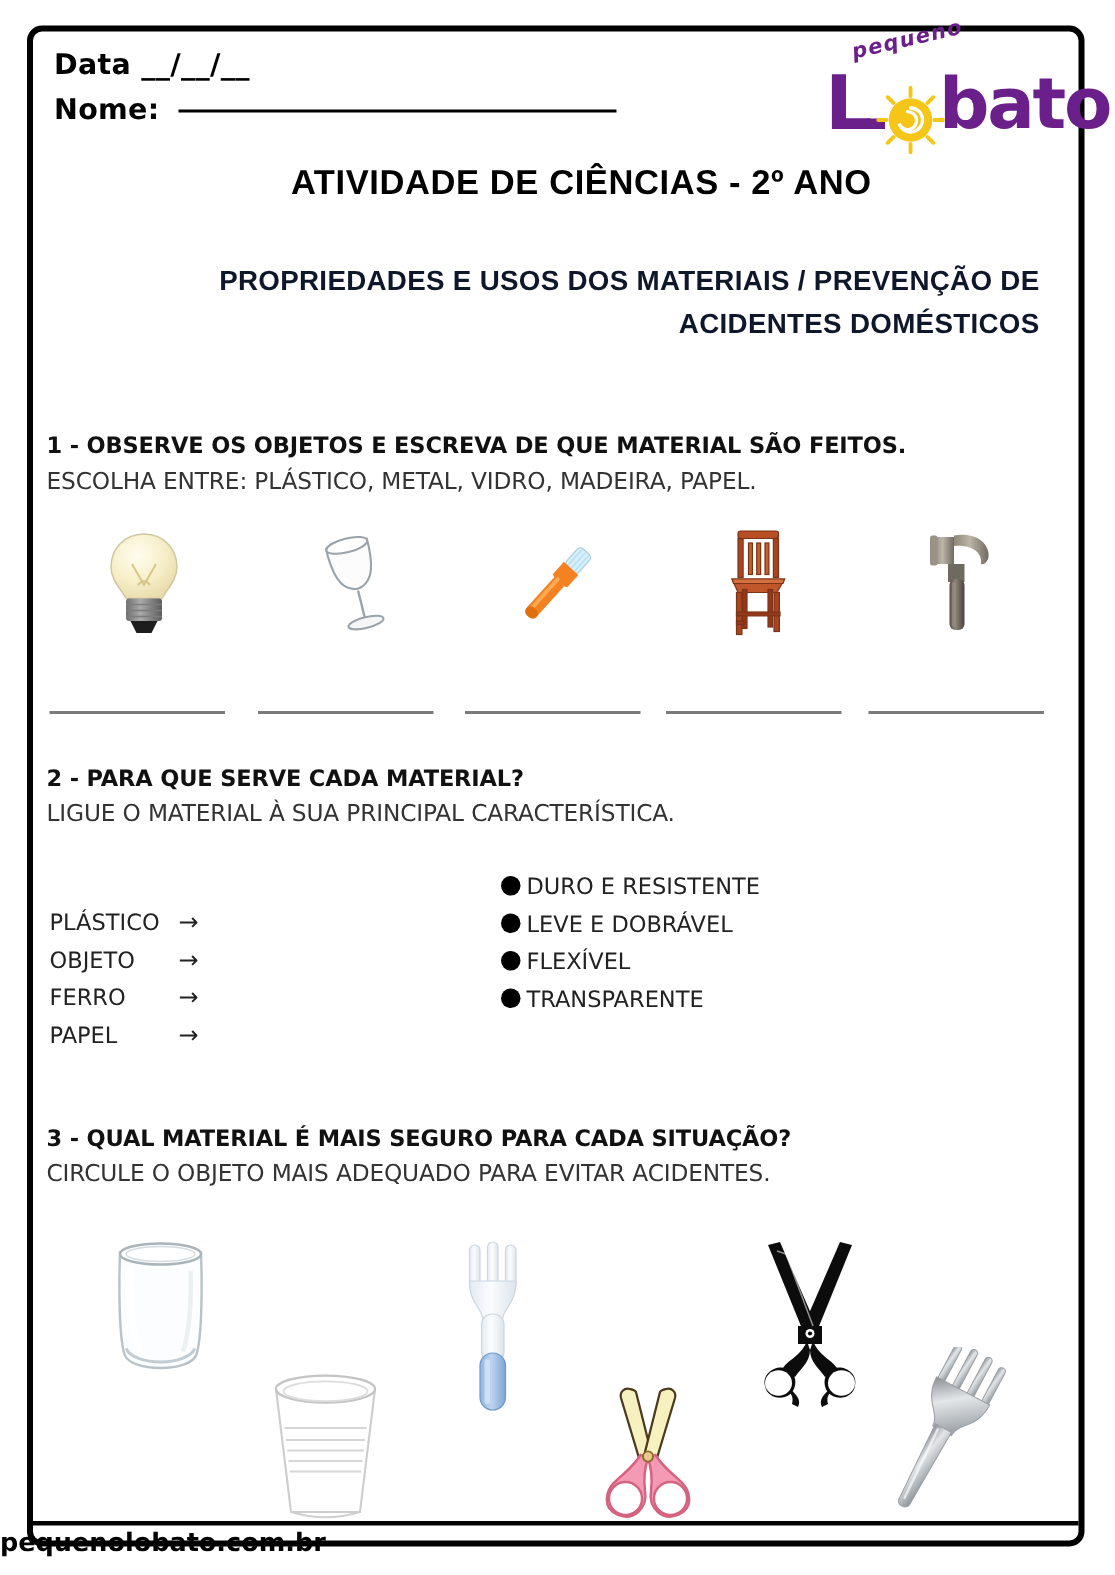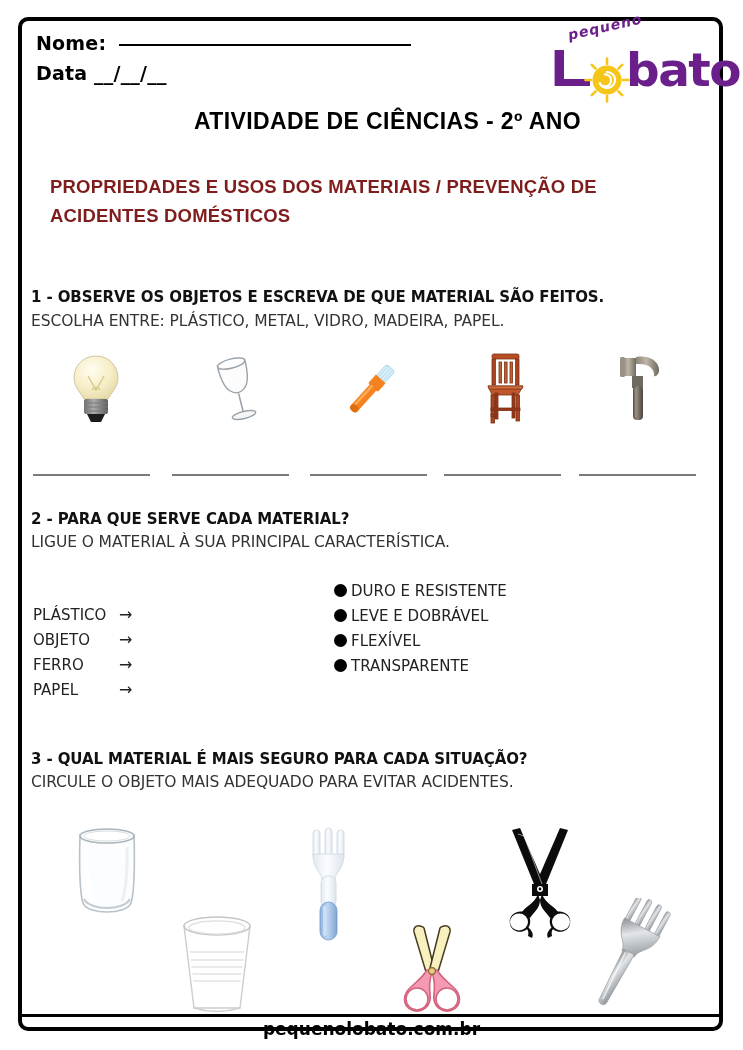--- a/index.html
+++ b/index.html
@@ -100,25 +100,25 @@
     font-family: "Liberation Sans", sans-serif;
     font-weight: bold;
     font-size: 23px;
     color: #000;
     letter-spacing: 0.4px;
   }
   .title2 {
     position: absolute;
     left: 50px; top: 172px;
     width: 643px;
-    text-align: left;
+    text-align: right;
     font-family: "Liberation Sans", sans-serif;
     font-weight: bold;
     font-size: 18.5px;
-    color: #7f1d1d;
+    color: #0f172a;
     line-height: 29px;
     letter-spacing: 0.2px;
   }
 
   
   .q-head {
     position: absolute;
     left: 31px;
     font-family: "DejaVu Sans", sans-serif;
     font-weight: bold;
@@ -188,43 +188,42 @@
     left: 22px;
     top: 1014px;
     width: 697px;
     border-bottom: 3px solid #000;
   }
   .footer-text {
     position: absolute;
     left: 0;
     top: 1019px;
     width: 743px;
-    text-align: center;
     font-family: "DejaVu Sans", sans-serif;
     font-weight: bold;
     font-size: 17px;
     color: #000;
   }
 
   .art { position: absolute; }
   .art svg { display: block; width: 100%; height: 100%; }
 </style>
 </head>
 <body>
 
 <div id="page">
 
   <div class="sheet-border"></div>
 
   <div class="hdr">
+    <div class="hdr-line">Data __/__/__</div>
     <div class="hdr-line">
       <span>Nome:</span>
       <span class="rule-long"></span>
     </div>
-    <div class="hdr-line">Data __/__/__</div>
   </div>
 
   <div class="logo">
     <div class="logo-pequeno">pequeno</div>
     <div class="logo-l">L</div>
     <div class="logo-dash"></div>
     <div class="sun">
       <svg viewBox="0 0 46 46">
         <g stroke="#f5c518" stroke-width="2.6" stroke-linecap="round">
           <line x1="23" y1="1.5" x2="23" y2="7"></line>

